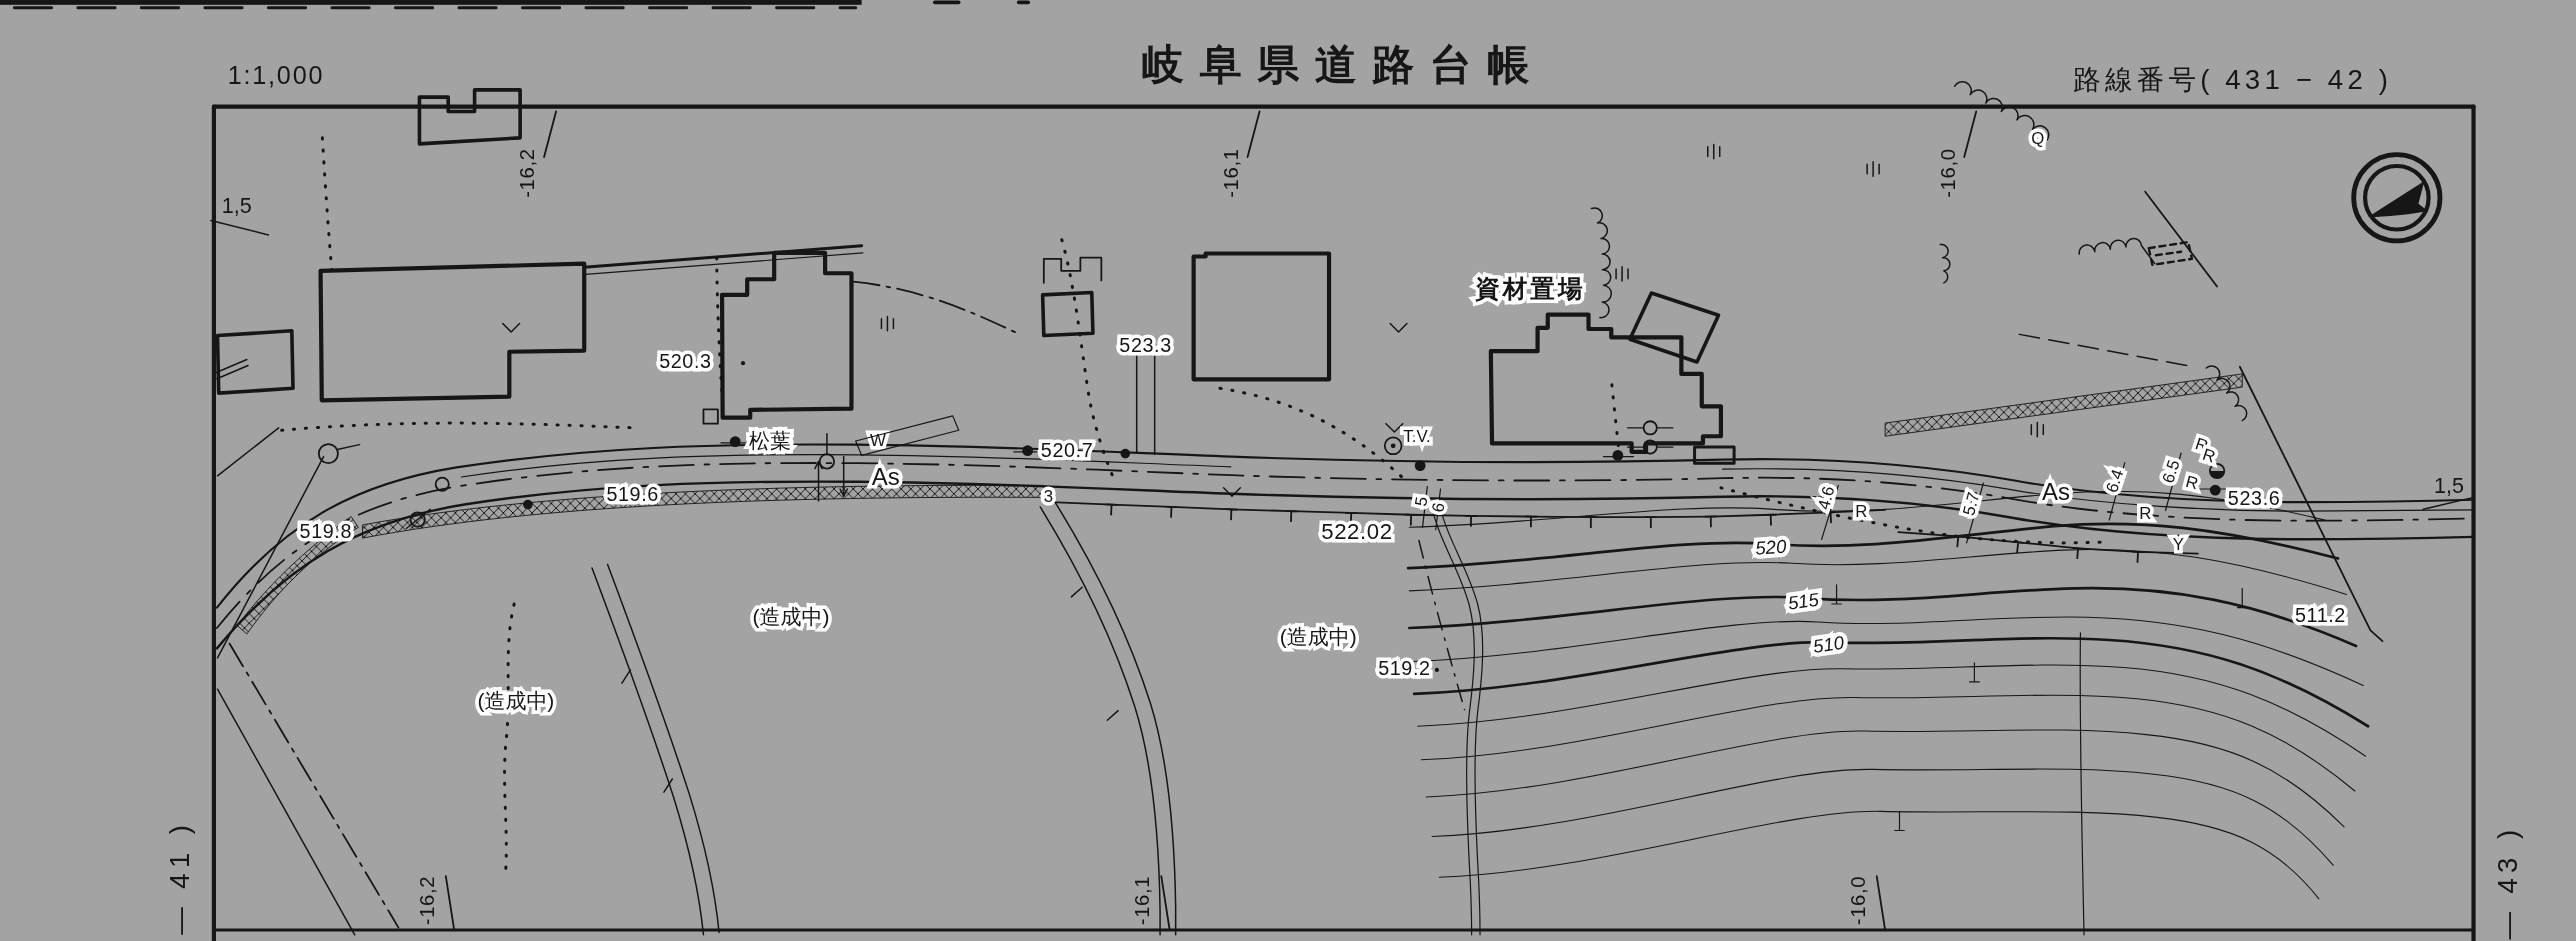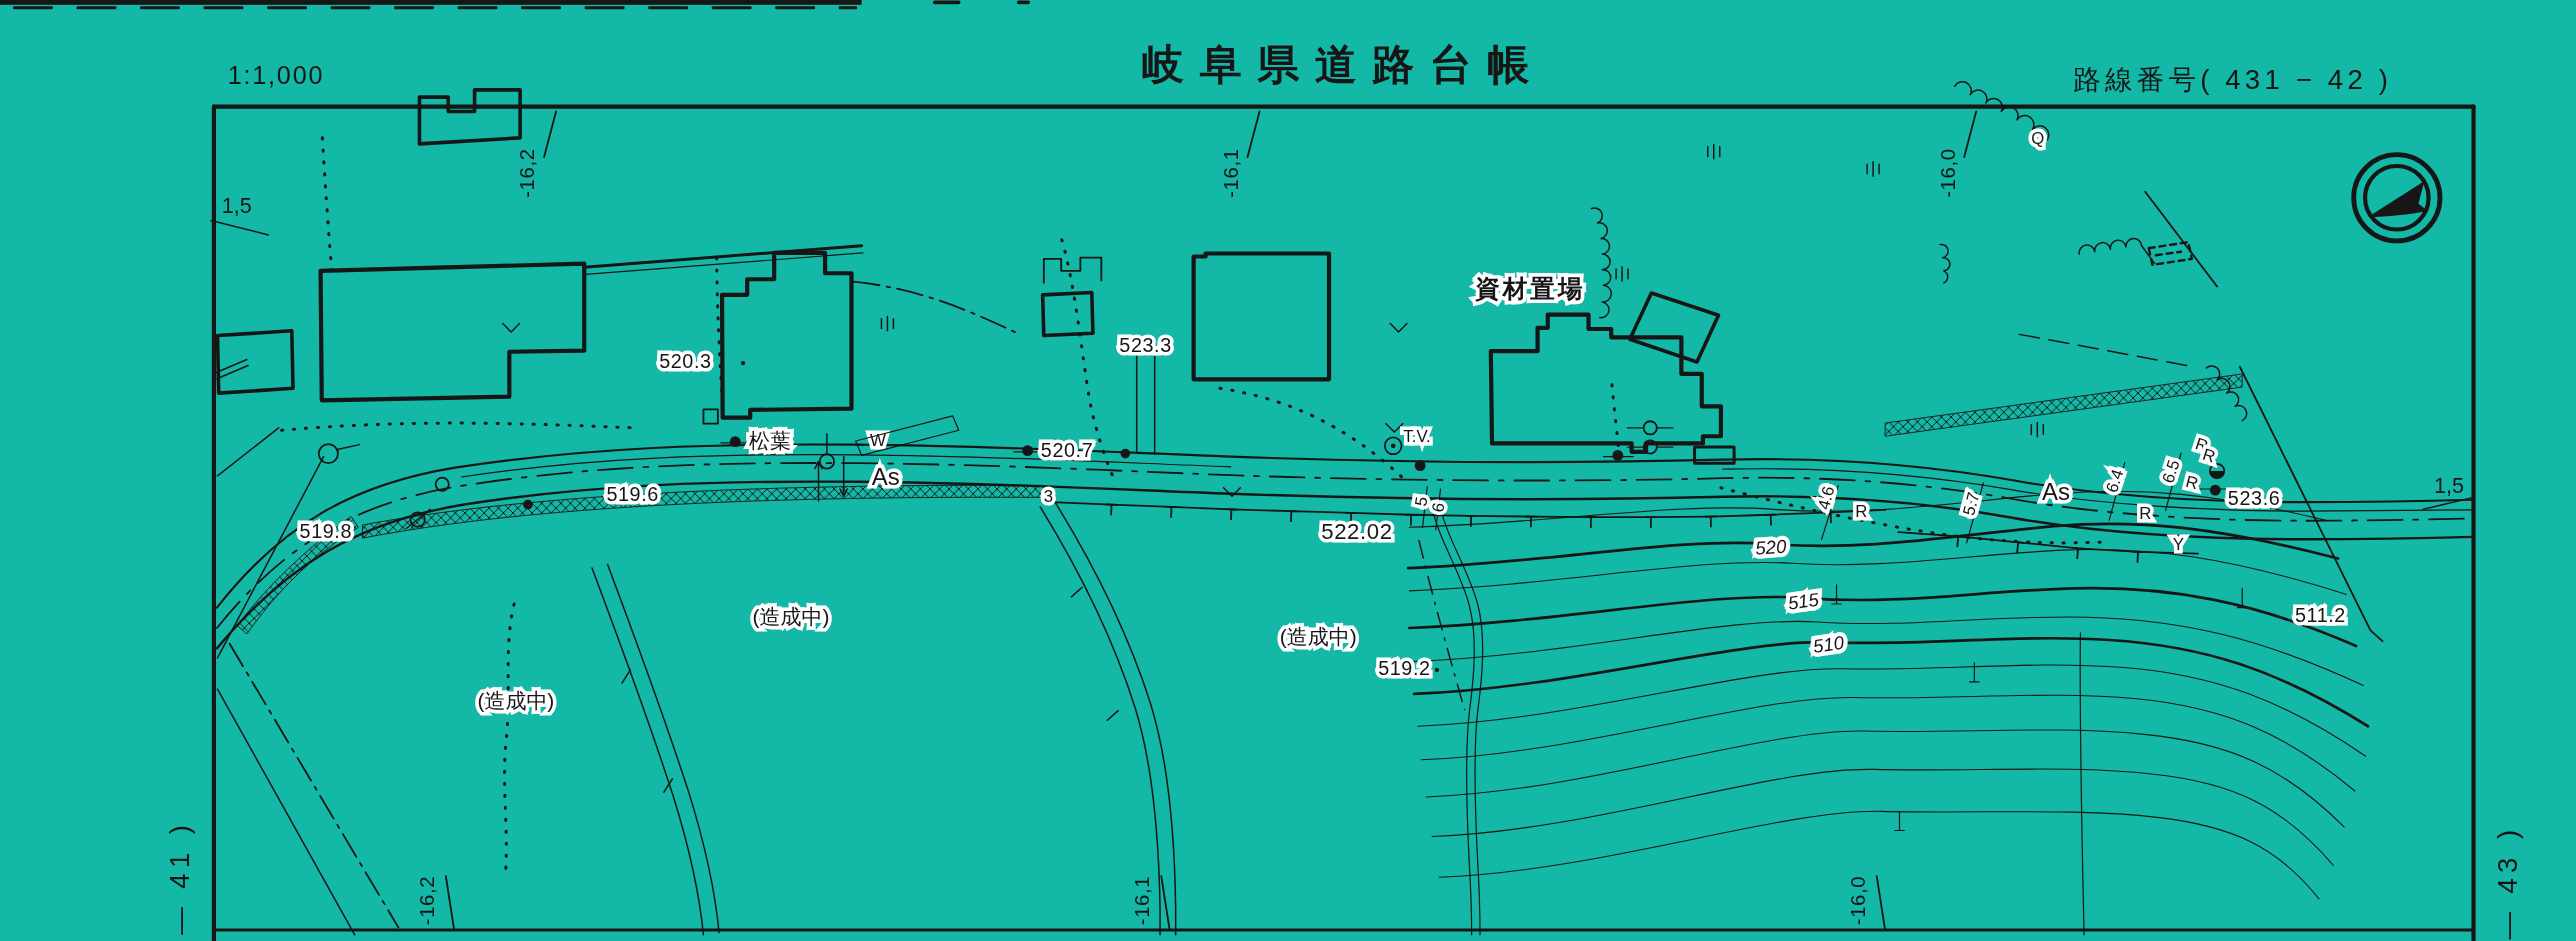--- a/index.html
+++ b/index.html
@@ -1,16 +1,16 @@
 <!DOCTYPE html>
 <html style="font-size:9.6px"><head>
 <meta charset="utf-8">
 <style>
   html,body{margin:0;padding:0;background:#e8e8e4;}
-  .sheet{position:relative;width:2576px;height:942px;background:#14b8a6;overflow:hidden;}
+  .sheet{position:relative;width:2576px;height:942px;background:#a3a3a3;overflow:hidden;}
   svg{display:block;position:absolute;left:0;top:0;}
   .ink{stroke:#161616;fill:none;stroke-linecap:round;stroke-linejoin:round;}
   .blk{fill:#161616;stroke:none;}
   text{fill:#161616;font-family:"Liberation Sans","DejaVu Sans",sans-serif;}
   .t-scale{font-size:42px;letter-spacing:3px;}
   .t-title{font-size:70px;font-weight:bold;letter-spacing:26px;}
   .t-route{font-size:46px;letter-spacing:7px;}
   .t-tick{font-size:34px;letter-spacing:1px;}
   .t-sheet{font-size:46px;letter-spacing:9px;}
   .t-sta{font-size:36px;}

